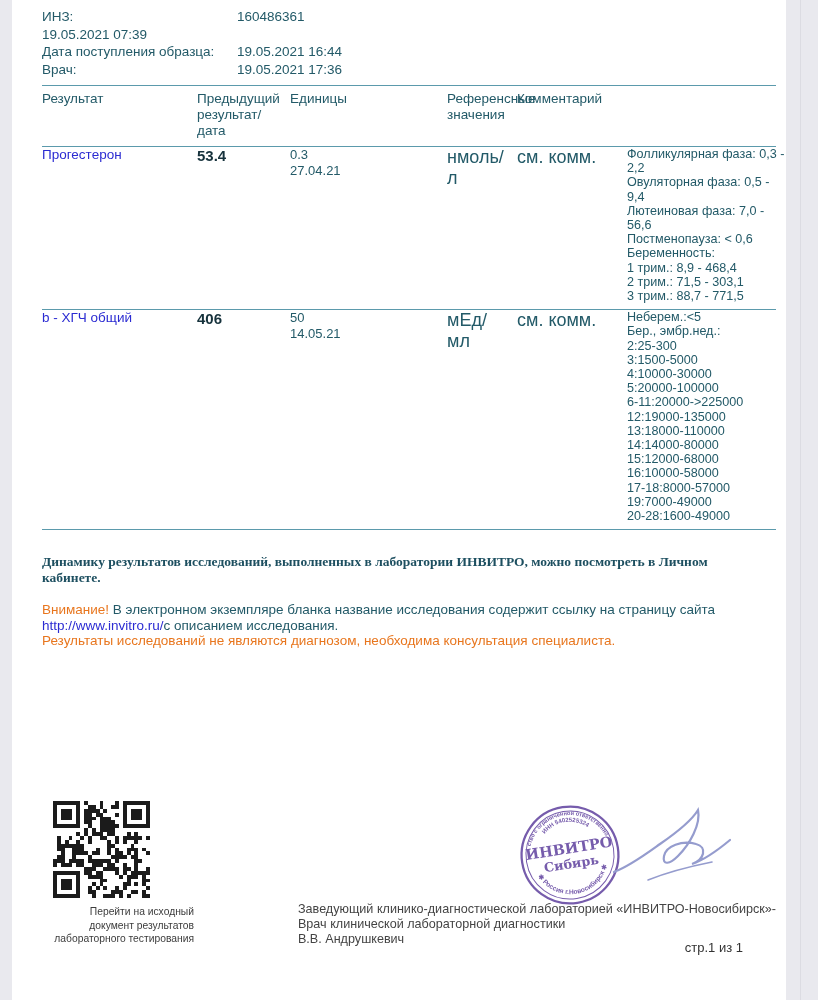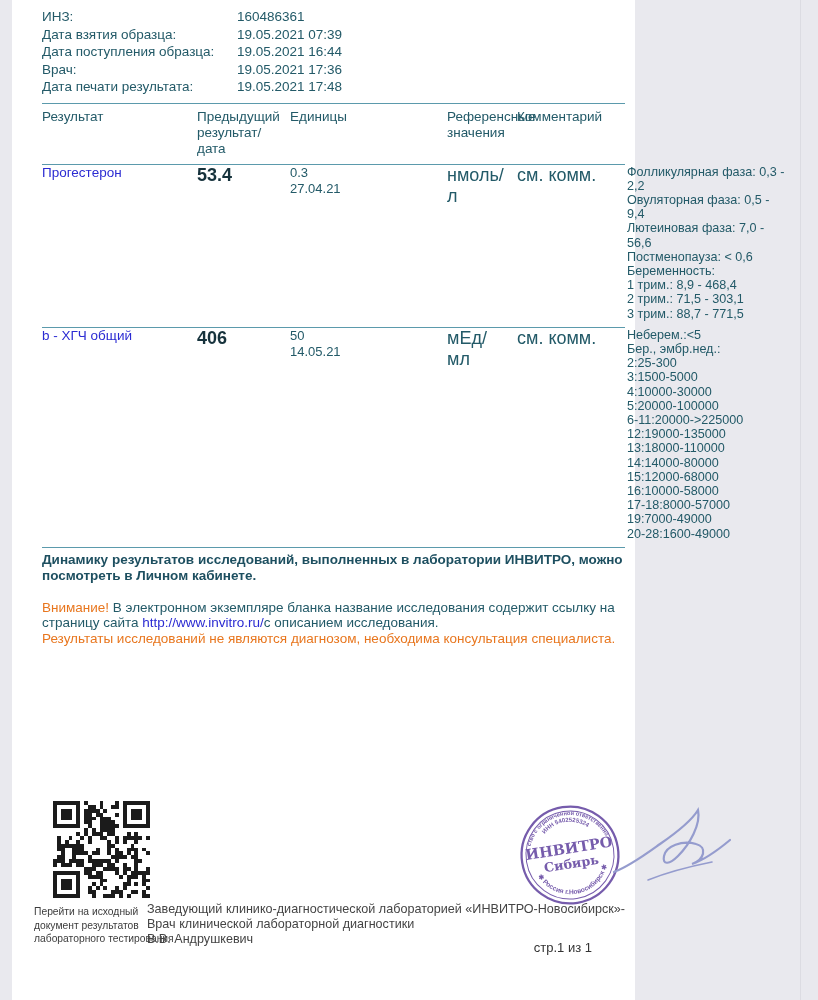--- a/index.html
+++ b/index.html
@@ -17,49 +17,49 @@
   body{
     width:818px;height:1000px;position:relative;overflow:hidden;
     background:#e9e9ee;
     font-family:"Liberation Sans","DejaVu Sans",sans-serif;
     color:var(--ink);
   }
   .gutter{position:absolute;top:0;height:1000px;background:#e9e9ee;}
   .gutter-left{left:0;width:12px;}
   .gutter-right{left:800px;width:18px;border-left:1px solid #dcdce2;}
   .page{
-    position:absolute;left:12px;top:0;width:623px;height:1000px;
+    position:absolute;left:12px;top:0;width:774px;height:1000px;
     background:#ffffff;padding:8px 10px 0 30px;
   }
   
   .meta-row{display:flex;font-size:13.5px;line-height:17.5px;}
   .meta-label{width:195px;flex:0 0 195px;}
   .meta-value{}
   
   .lab-table{margin-top:7px;border-top:1px solid var(--line);}
   .t-grid{display:grid;grid-template-columns:155px 93px 157px 70px 110px 163px;}
   .t-head{padding:5px 0 7px;border-bottom:1px solid var(--line);}
   .t-head .t-cell{font-size:13.5px;line-height:16px;padding-right:8px;}
   .t-row{padding:0 0 6px;border-bottom:1px solid var(--line);}
   .t-cell{padding-right:8px;}
   .c-test{font-size:13.5px;color:var(--link);}
-  .c-result{font-size:18px;font-weight:bold;color:var(--result);}
+  .c-result{font-size:15px;font-weight:bold;color:var(--result);}
   .c-prev{font-size:13px;line-height:16px;}
   .c-units,.c-ref{font-size:18px;}
   .c-comment{font-size:12.6px;line-height:14.2px;white-space:pre-line;padding-right:0;}
   
-  .note-dynamics{margin-top:4px;font-size:13.5px;line-height:16px;font-weight:bold;color:var(--ink-bold);max-width:726px;}
+  .note-dynamics{margin-top:24px;font-size:13.5px;line-height:16px;font-weight:bold;color:var(--ink-bold);max-width:726px;font-family:Liberation Serif, serif;}
   .note-attention{margin-top:16px;font-size:13.5px;line-height:15.5px;max-width:700px;}
   .attention-label{color:var(--orange);}
   .invitro-link{color:var(--link);text-decoration:none;}
   .note-disclaimer{margin-top:0;font-size:13.5px;color:var(--orange);}
   
   .qr-block{position:absolute;left:41px;top:801px;width:97px;height:97px;}
   .qr-block svg{width:97px;height:97px;display:block;fill:#1b1b1b;}
-  .qr-caption{position:absolute;left:22px;top:905px;width:160px;text-align:left;
+  .qr-caption{position:absolute;left:22px;top:905px;width:160px;text-align:right;
     font-size:10.3px;line-height:13.5px;color:#3c3c3c;}
   .stamp{position:absolute;left:492px;top:789px;width:132px;height:132px;
     transform:rotate(-9deg);opacity:.92;}
   .signature{position:absolute;left:596px;top:800px;width:130px;height:110px;}
   .sig-block{position:absolute;right:10px;top:902px;text-align:left;
     font-size:12.6px;line-height:15px;color:var(--gray);}
   .page-num{position:absolute;right:43px;top:940px;font-size:13px;color:#333;}
 </style>
 </head>
 <body>
@@ -68,34 +68,29 @@
 <div class="gutter gutter-right"></div>
 
 <div class="page">
 
   <div>
     <div class="meta-row">
       <span class="meta-label">ИНЗ:</span>
       <span class="meta-value">160486361</span>
     </div>
     <div class="meta-row">
-      <span class="meta-label">Дата взятия образца:</span>
       <span class="meta-value">19.05.2021 07:39</span>
     </div>
     <div class="meta-row">
       <span class="meta-label">Дата поступления образца:</span>
       <span class="meta-value">19.05.2021 16:44</span>
     </div>
     <div class="meta-row">
       <span class="meta-label">Врач:</span>
       <span class="meta-value">19.05.2021 17:36</span>
-    </div>
-    <div class="meta-row">
-      <span class="meta-label">Дата печати результата:</span>
-      <span class="meta-value">19.05.2021 17:48</span>
     </div>
   </div>
 
   <div class="lab-table">
     <div class="t-grid t-head">
       <div class="t-cell">Результат</div>
       <div class="t-cell">Предыдущий результат/дата</div>
       <div class="t-cell">Единицы</div>
       <div class="t-cell">Референсные значения</div>
       <div class="t-cell">Комментарий</div>

